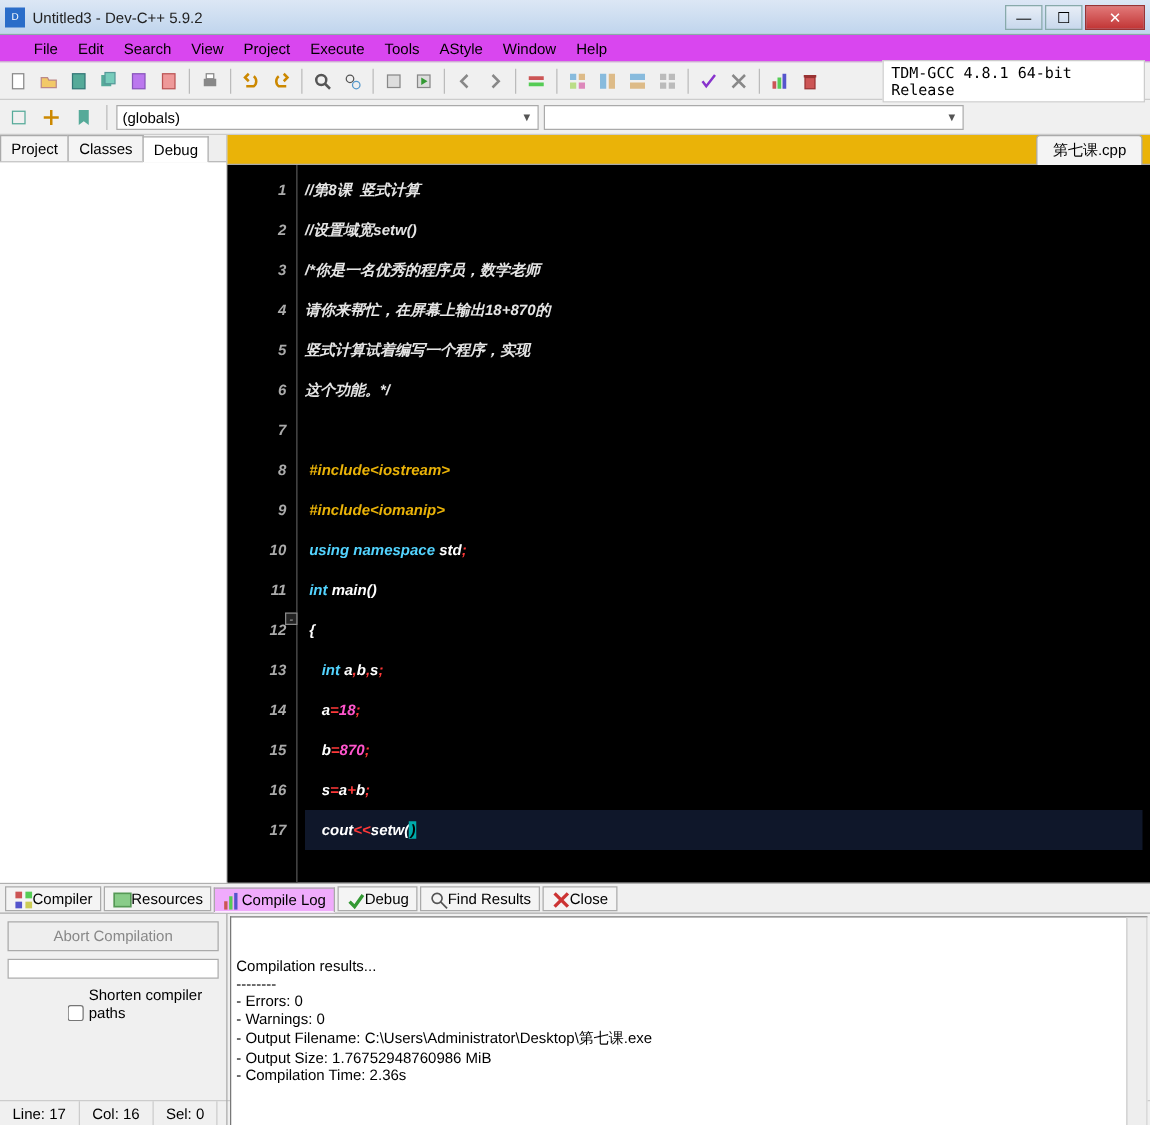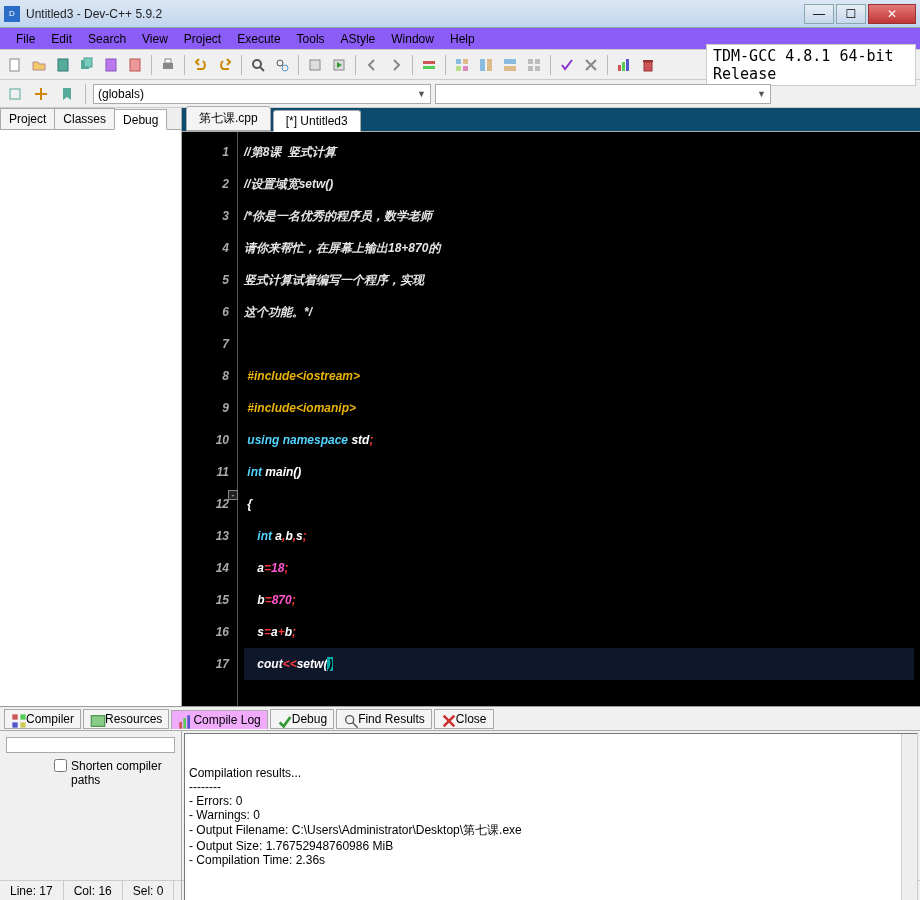--- a/index.html
+++ b/index.html
@@ -5,72 +5,72 @@
 * { margin: 0; padding: 0; box-sizing: border-box; font-family: Tahoma, sans-serif; font-size: 12px; }
 body { width: 920px; height: 900px; background: #f0f0f0; overflow: hidden; }
 
 .titlebar { height: 28px; background: linear-gradient(#dce7f5,#c0d5ed); display: flex; align-items: center; padding: 0 4px; border-bottom: 1px solid #8aa; }
 .app-icon { width: 16px; height: 16px; background: #2a6dc9; margin-right: 6px; display: inline-block; color: #fff; font-size: 8px; text-align:center; line-height:16px; }
 .title-text { flex: 1; color: #222; }
 .win-btns { display: flex; gap: 2px; }
 .win-btn { width: 30px; height: 20px; background: linear-gradient(#e8eef7,#c8d8ec); border: 1px solid #8aa; text-align: center; line-height: 18px; cursor: pointer; }
 .win-btn.close { width: 48px; background: linear-gradient(#e27979,#c13535); color: #fff; border-color: #933; }
 
-.menubar { height: 22px; background: #8b5cf6; display: flex; align-items: center; padding: 0 8px; border-bottom: 1px solid #ccc; }
+.menubar { height: 22px; background: #d946ef; display: flex; align-items: center; padding: 0 19px; border-bottom: 1px solid #ccc; }
 .menubar span { padding: 2px 8px; cursor: pointer; }
 
 .toolbar { height: 30px; background: #f0f0f0; display: flex; align-items: center; padding: 2px 4px; border-bottom: 1px solid #ccc; gap: 2px; }
 .tb-btn { width: 22px; height: 22px; border: 1px solid transparent; display: flex; align-items: center; justify-content: center; cursor: pointer; }
 .tb-sep { width: 1px; height: 20px; background: #bbb; margin: 0 3px; }
-.compiler-lbl { margin-left: auto; border: 1px solid #ccc; padding: 2px 6px; background: #fff; font-family: monospace; font-size: 15px; width: 210px; }
+.compiler-lbl { margin-left: auto; border: 1px solid #ccc; padding: 2px 6px; background: #fff; font-family: monospace; font-size: 12px; width: 210px; }
 
 .toolbar2 { height: 28px; background: #f0f0f0; display: flex; align-items: center; padding: 2px 4px; border-bottom: 1px solid #ccc; gap: 4px; }
 .combo { border: 1px solid #aaa; background: #fff; height: 20px; padding: 1px 4px; display: flex; align-items: center; }
 .combo.scope { width: 338px; justify-content: space-between; }
 .combo.member { width: 336px; }
 .tri { font-size: 9px; color: #555; }
 
 .main-area { display: flex; height: calc(900px - 28px - 22px - 30px - 28px - 174px - 20px); }
 
 .left-panel { width: 182px; border-right: 1px solid #aaa; background: #fff; display: flex; flex-direction: column; }
 .left-tabs { height: 22px; display: flex; background: #eee; border-bottom: 1px solid #aaa; }
 .left-tab { padding: 3px 8px; border: 1px solid #aaa; border-bottom: none; background: #f4f4f4; cursor: pointer; margin-right: -1px; }
 .left-tab.active { background: #fff; border-bottom: 1px solid #fff; position: relative; top: 1px; }
 .left-body { flex: 1; background: #fff; }
 
 .editor-pane { flex: 1; display: flex; flex-direction: column; }
-.file-tabs { height: 24px; background: #0c4a6e; display: flex; align-items: flex-end; padding: 0 4px; border-bottom: 1px solid #aaa; }
+.file-tabs { height: 24px; background: #eab308; display: flex; align-items: flex-end; padding: 0 4px; border-bottom: 1px solid #aaa; flex-direction: column; }
 .file-tab { padding: 3px 12px; border: 1px solid #aaa; background: #f4f4f4; cursor: pointer; margin-right: 2px; border-top-left-radius: 3px; border-top-right-radius: 3px; }
 .file-tab.active { background: #fff; border-bottom: 1px solid #fff; position: relative; top: 1px; margin-top: 21px; }
 
 .code-area { flex: 1; background: #000; display: flex; font-family: 'Courier New', monospace; font-size: 26px; font-weight: bold; overflow: hidden; position: relative; font-style: italic; }
 .gutter { width: 56px; background: #000; color: #aaa; text-align: right; padding: 4px 8px 4px 0; line-height: 32px; border-right: 1px solid #555; }
 .code-lines { flex: 1; padding: 4px 6px; line-height: 32px; white-space: pre; color: #fff; }
 .code-lines .ln { height: 32px; }
 .comment { color: #e5e5e5; }
 .pp { color: #eab308; }
 .type { color: #53d4ff; }
 .ident { color: #fff; }
 .num { color: #ff55cc; }
 .op { color: #ff3939; }
 .paren { color: #fff; }
 .fold { position: absolute; left: 46px; top: 358px; width: 10px; height: 10px; border:1px solid #888; background:#222; color:#888; font-size:9px; line-height:8px; text-align:center; }
 .ln.hl { background: #0f172a; }
 .caret-bg { background: #0aa; color:#000; padding:0 1px; }
 
 .bottom-panel { height: 174px; background: #f0f0f0; border-top: 1px solid #999; display: flex; flex-direction: column; }
 .btabs { height: 24px; display: flex; align-items: center; padding: 2px 4px; gap: 2px; border-bottom: 1px solid #aaa; }
-.btab { padding: 2px 6px; border: 1px solid #aaa; background: #f4f4f4; cursor: pointer; display: flex; align-items: center; gap: 3px; }
+.btab { padding: 2px 6px; border: 1px solid #aaa; background: #f4f4f4; cursor: pointer; display: flex; align-items: flex-start; gap: 3px; }
 .btab.active { background: #f0abfc; border-bottom: 1px solid #fff; position: relative; top: 1px; }
 .bicon { width: 12px; height: 12px; display: inline-block; }
 .bbody { flex: 1; display: flex; }
 .bside { width: 182px; border-right: 1px solid #aaa; padding: 6px; display: flex; flex-direction: column; gap: 6px; }
 .bside button { padding: 4px; border: 1px solid #aaa; background: #eee; color: #888; }
 .progress { height: 16px; border: 1px solid #aaa; background: #fff; }
-.chk { display: flex; align-items: flex-start; gap: 4px; font-size: 11px; padding-left: 48px; }
+.chk { display: flex; align-items: flex-end; gap: 4px; font-size: 11px; padding-left: 48px; }
 .blog { flex: 1; background: #fff; border: 1px inset #ccc; margin: 2px; font-family: 'Courier New', monospace; font-size: 12px; padding: 4px; white-space: pre; overflow: auto; position: relative; }
 .vscroll { position:absolute; top:0; right:0; bottom:16px; width:16px; background:#eee; border-left:1px solid #ccc; }
 
 .statusbar { height: 20px; background: #f0f0f0; border-top: 1px solid #ccc; display: flex; align-items: center; font-size: 11px; }
 .statusbar > div { padding: 0 10px; border-right: 1px solid #ccc; height: 100%; display: flex; align-items: center; }
 
 svg { width: 16px; height: 16px; }
 </style>
 </head>
 <body>
@@ -357,20 +357,21 @@
       </div>
       <div class="btab">
         <span class="bicon" style="background: none;"><svg viewBox="0 0 12 12">
             <path d="M2 2l8 8M10 2l-8 8" stroke="#c33" stroke-width="2"></path>
           </svg></span>
         <span>Close</span>
       </div>
     </div>
   <div class="bbody">
     <div class="bside">
+      <button disabled="">Abort Compilation</button>
       <div class="progress"></div>
       <label class="chk">
           <input type="checkbox" style="">
           <span>Shorten compiler paths</span>
         </label>
     </div>
     <div class="blog">
       <div>Compilation results...
 --------
 - Errors: 0

